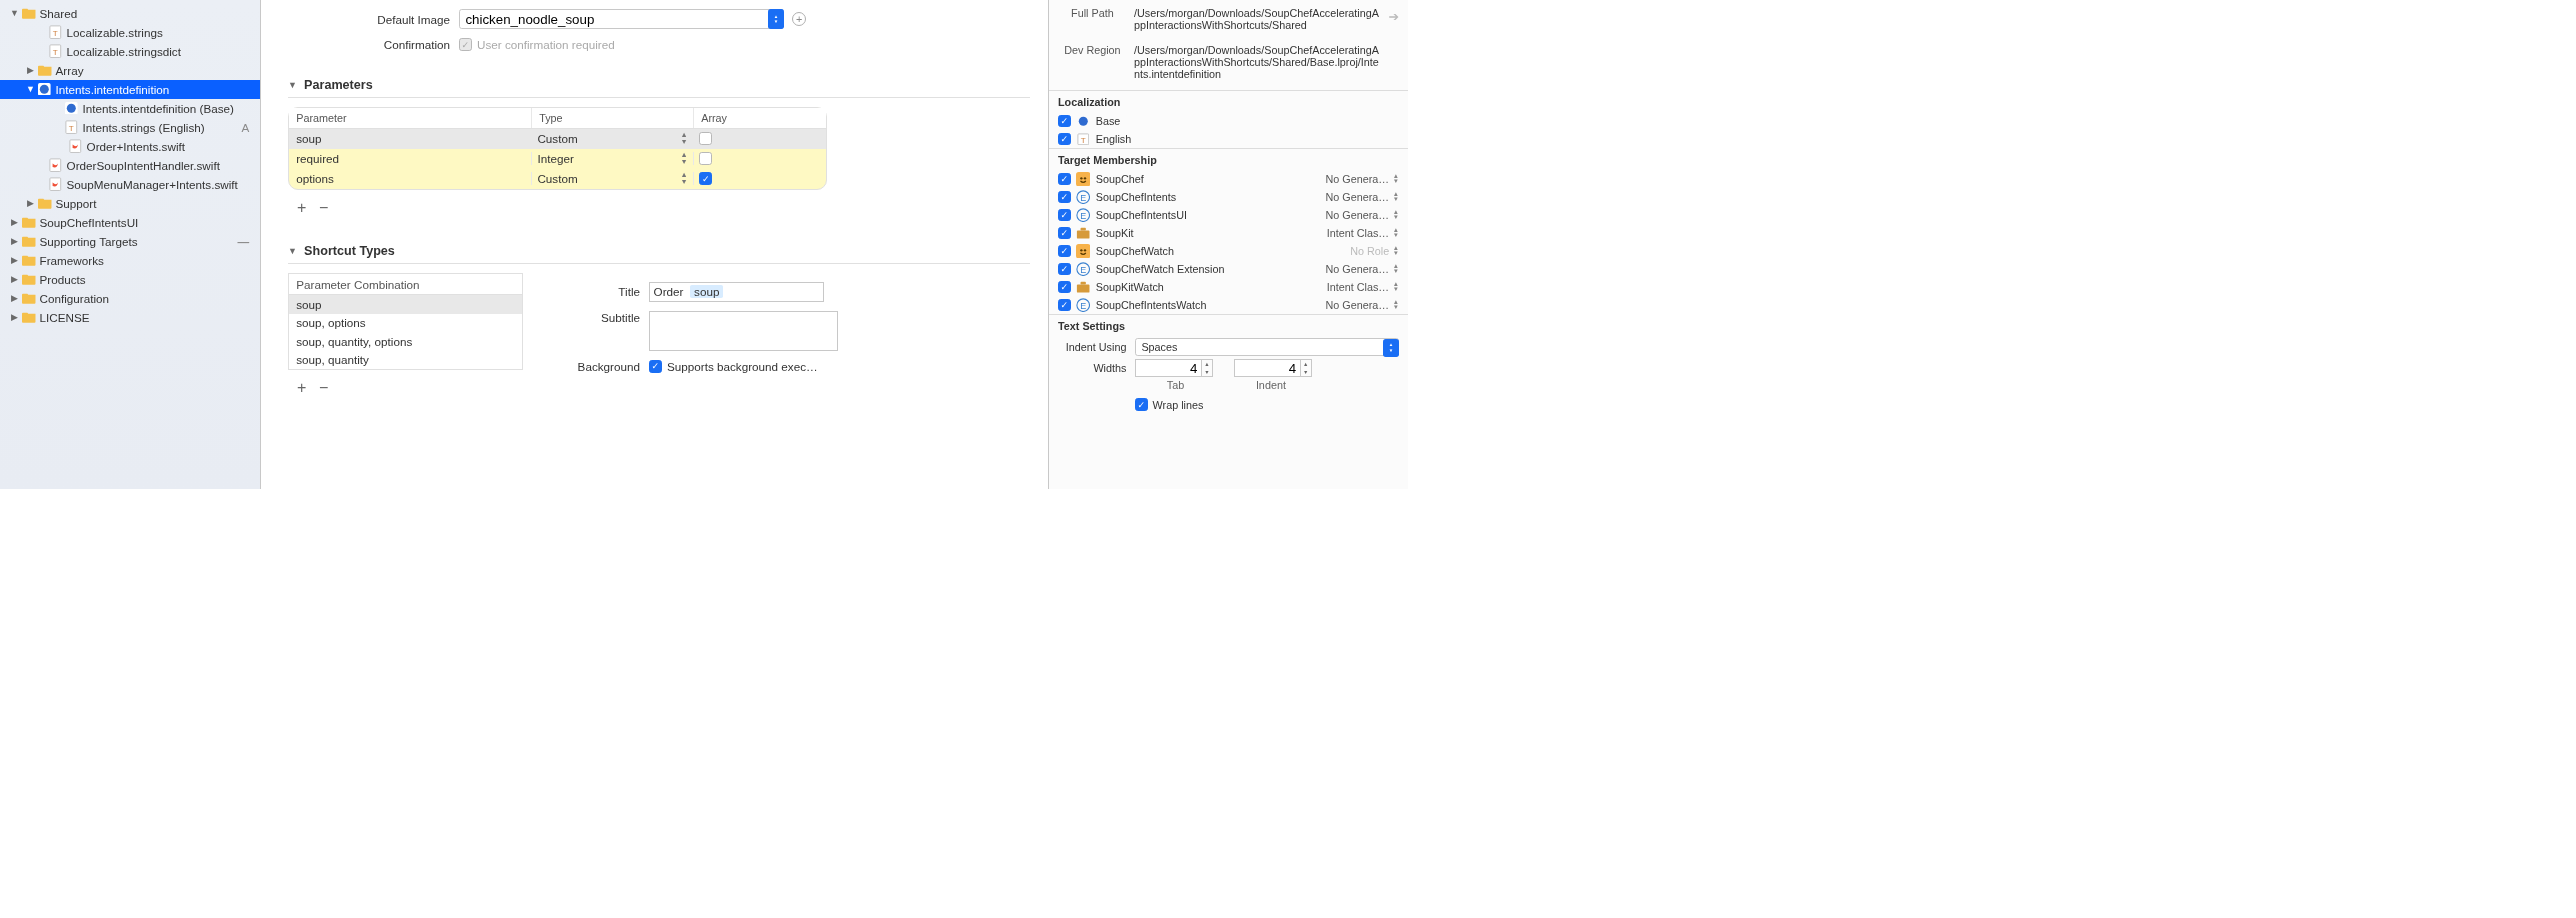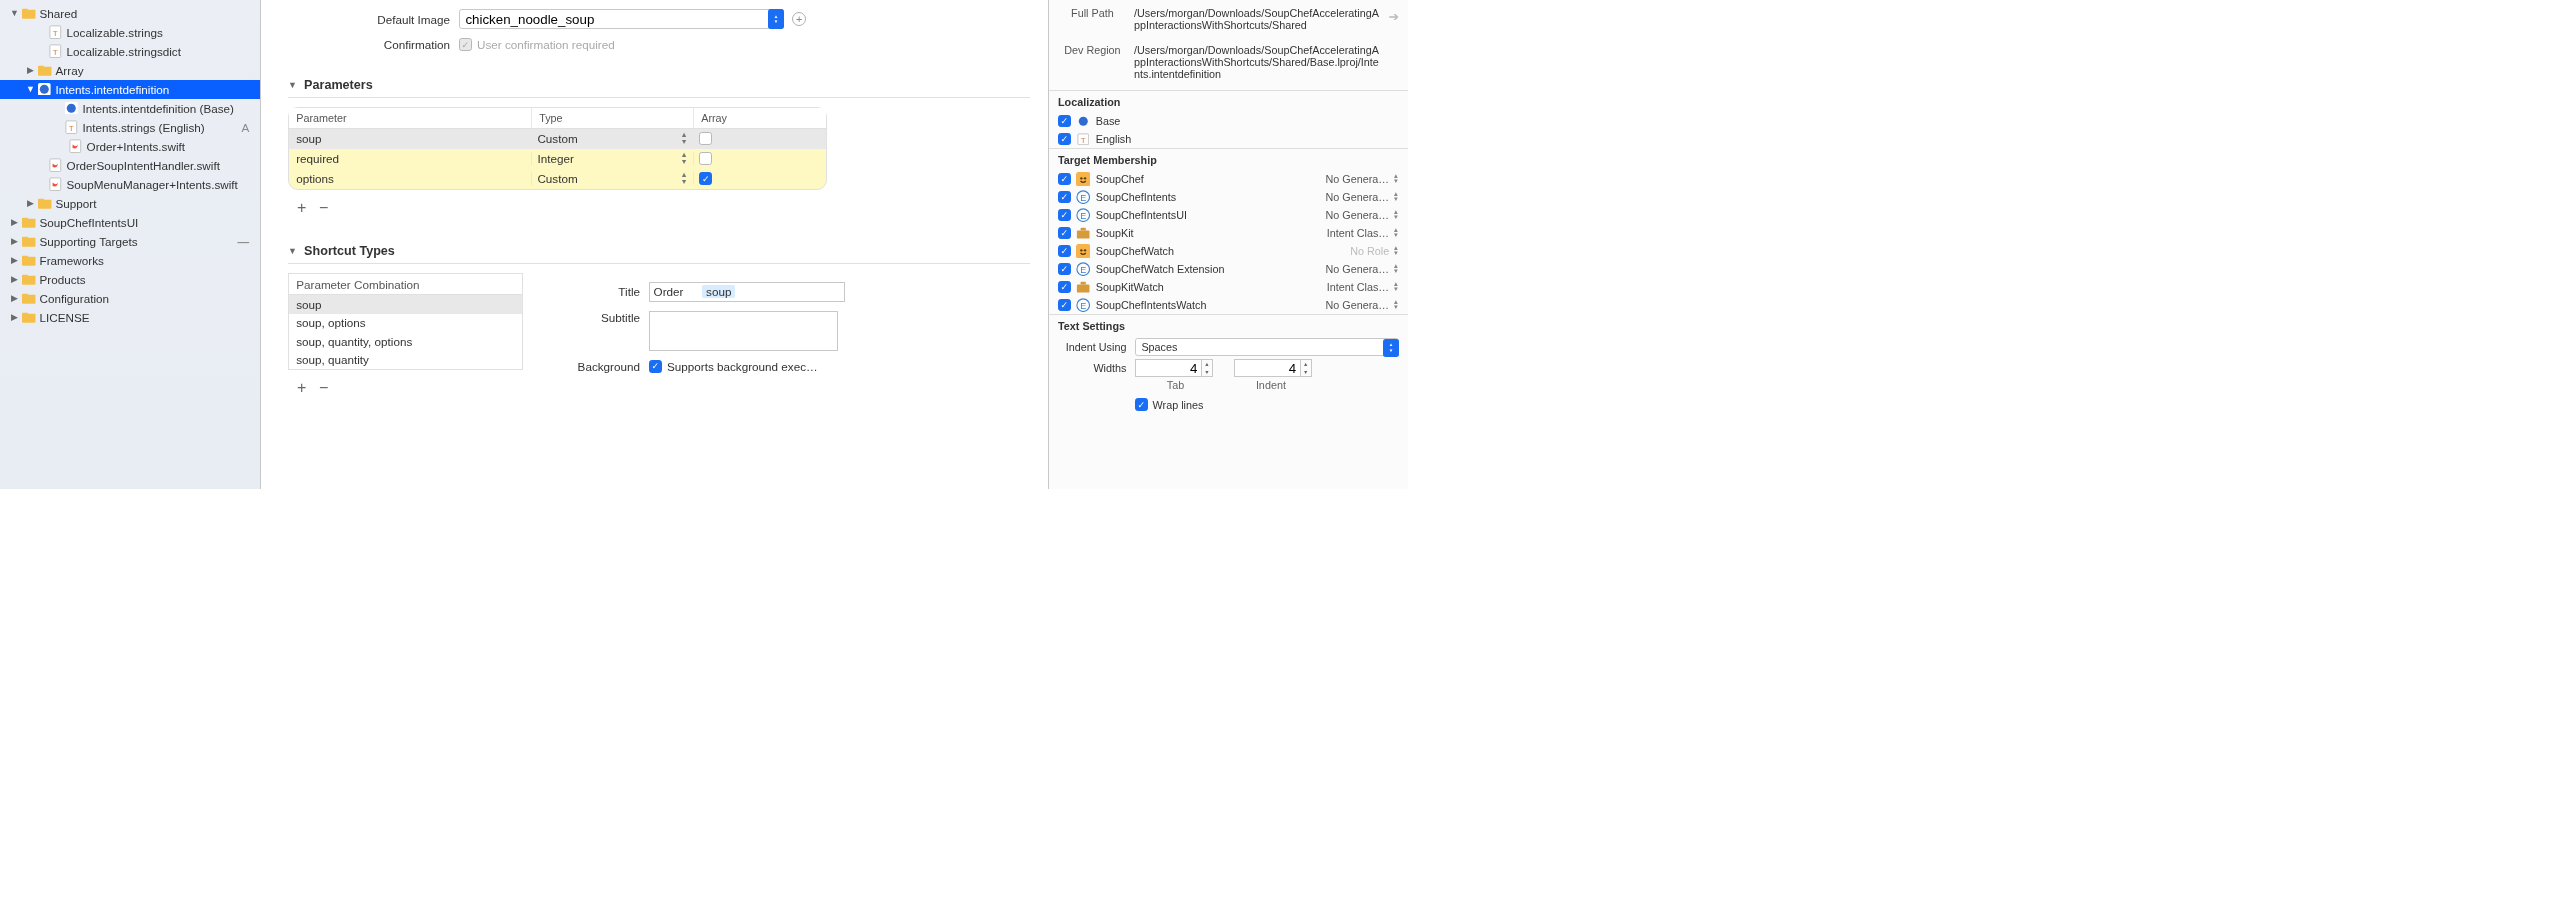--- a/index.html
+++ b/index.html
@@ -45,21 +45,21 @@
 .param-row .col-type{ display:flex; align-items:center; justify-content:space-between; padding:0 5.4px;}
 .type-stepper{ color:#777; font-size:7.2px; line-height:6.3px;}
 .param-row .col-array{ display:flex; align-items:center; justify-content:flex-start; padding-left:5.4px;}
 .addremove{ display:flex; gap:12.6px; margin-top:9px; padding-left:9px; font-size:16px; color:#666;}
 .shortcut-wrap{ display:flex; gap:36px; align-items:flex-start;}
 .combo-table{ width:235px; border:0.9px solid #e0e0e0;}
 .combo-head{ padding:3.6px 7.2px; border-bottom:0.9px solid #e0e0e0; color:#555;}
 .combo-row{ padding:2.7px 7.2px;}
 .combo-row.sel{ background:#e8e8e8;}
 .detail-form .form-label{ width:90px;}
-.title-input{ border:0.9px solid #c8c8c8; width:196px; height:20px; padding:1.8px 3.6px; display:flex; align-items:center; gap:19px;}
+.title-input{ border:0.9px solid #c8c8c8; width:175px; height:20px; padding:1.8px 3.6px; display:flex; align-items:center; gap:7px;}
 .token{ background:#d8ecff; padding:0 3.6px; border-radius:1.8px;}
 .subtitle-box{ border:0.9px solid #c8c8c8; width:189px; height:40px;}
 
 .inspector{ width:360px; border-left:0.9px solid #c8c8c8; background:#fbfbfb; font-size:10.8px; overflow:auto;}
 .ins-block{ padding:7.2px 9px; }
 .ins-row{ display:flex; margin-bottom:2.7px;}
 .ins-label{ width:76px; text-align:center; padding-right:7.2px; color:#555;}
 .ins-val{ flex:1; color:#333; word-break:break-all; padding-right:18px; position:relative;}
 .ins-arrow{ position:absolute; right:0; top:1.8px; color:#bbb; font-size:12.6px;}
 .ins-hr{ border:none; border-top:0.9px solid #dcdcdc;}

